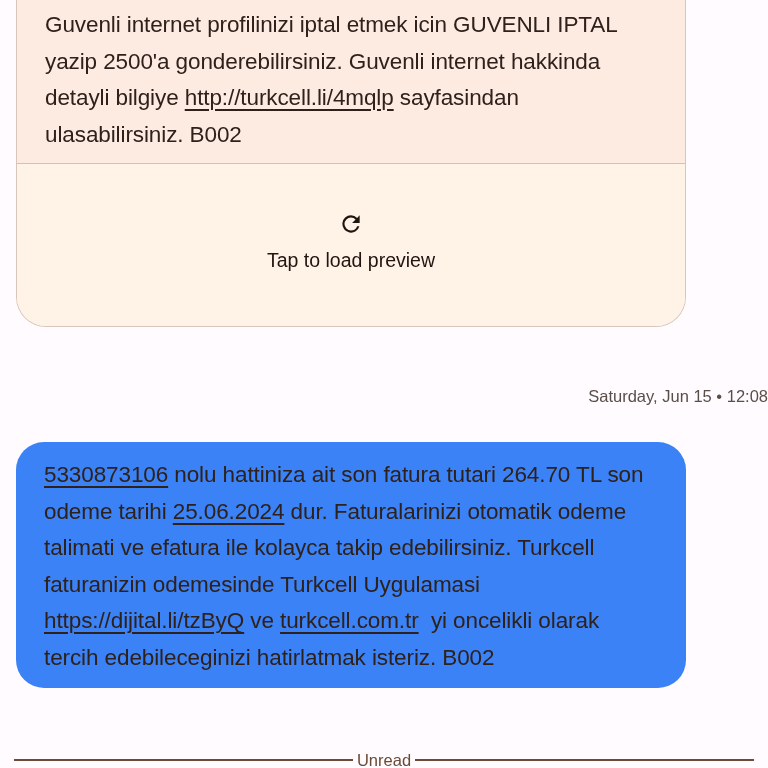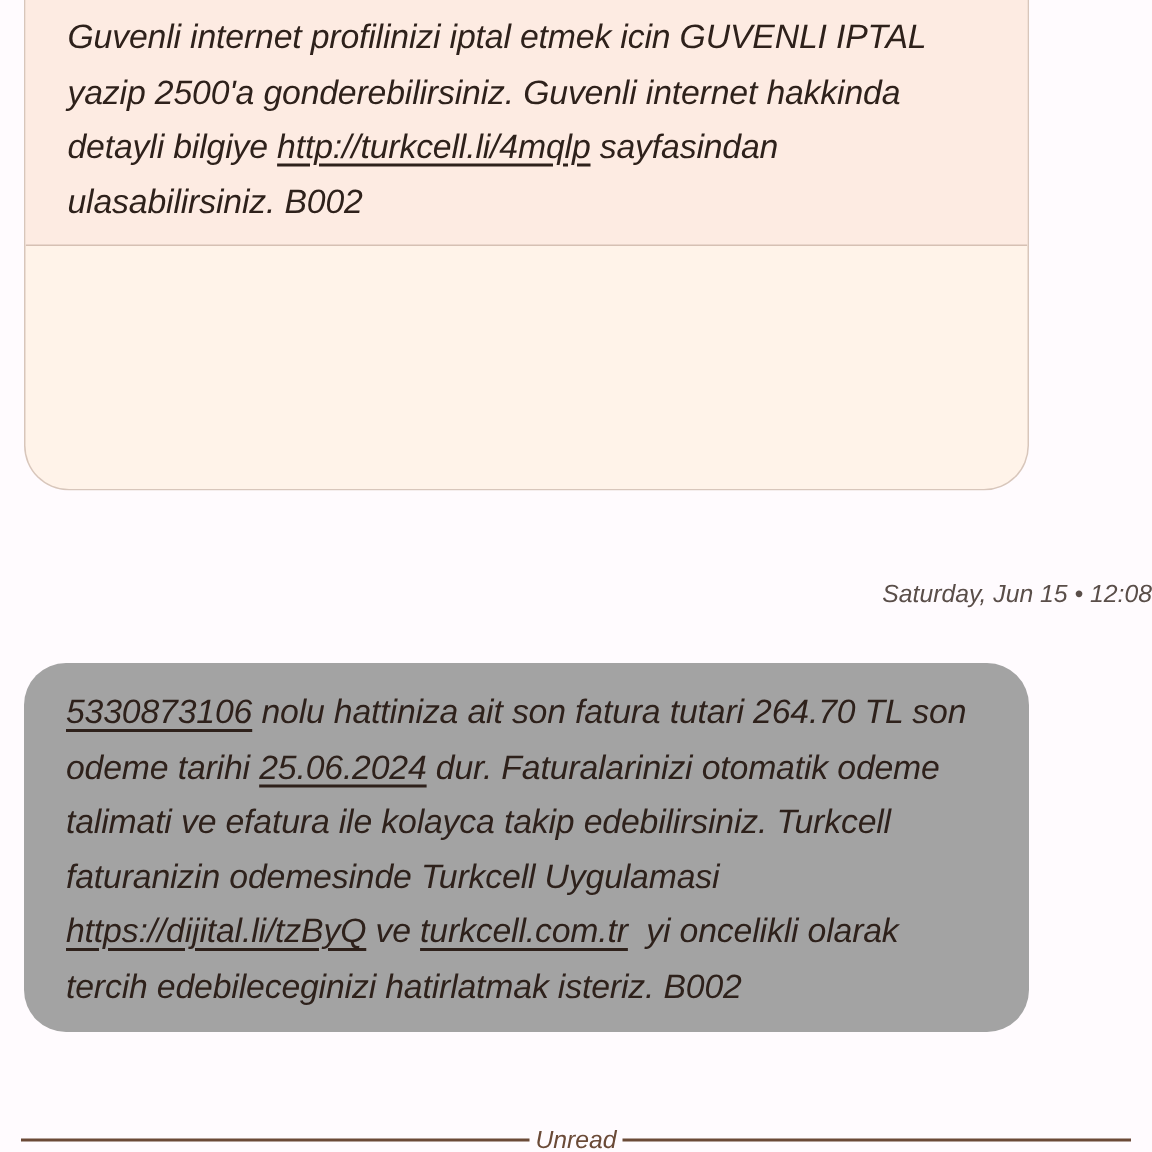--- a/index.html
+++ b/index.html
@@ -9,21 +9,20 @@
       height: 768px;
       overflow: hidden;
       background: #fffbfe;
       font-family: "Liberation Sans", "DejaVu Sans", sans-serif;
       color: #2b1d16;
     }
     .screen {
       position: relative;
       width: 700px;
       height: 768px;
-      font-style: italic;
     }
     .msg-card {
       position: absolute;
       left: 16px;
       width: 670px;
       box-sizing: border-box;
     }
     .card1 {
       top: -20px;
       height: 347px;
@@ -77,21 +76,21 @@
       top: 387px;
       left: 0;
       width: 768px;
       text-align: right;
       font-size: 16.5px;
       color: #5a4e49;
     }
     .card2 {
       top: 442px;
       height: 246px;
-      background: #a3a3a3;
+      background: #3b82f6;
       border-radius: 28px 28px 28px 28px;
       padding: 15px 28px 0 28px;
     }
     .divider {
       position: absolute;
       top: 750px;
       left: 14px;
       width: 740px;
       display: flex;
       align-items: center;
@@ -110,20 +109,26 @@
   </style>
 </head>
 <body>
 
 <div class="screen">
 
   <div class="msg-card card1">
     <div class="msg-body">
       <p class="msg-text"><span>Guvenli internet profilinizi iptal etmek icin GUVENLI IPTAL yazip 2500'a gonderebilirsiniz. Guvenli internet hakkinda detayli bilgiye </span><a>http://turkcell.li/4mqlp</a><span> sayfasindan ulasabilirsiniz. B002</span></p>
     </div>
+    <div class="preview">
+      <svg class="refresh-icon" viewBox="0 0 24 24">
+        <path d="M17.65 6.35A7.958 7.958 0 0 0 12 4a8 8 0 1 0 7.73 10h-2.08A5.99 5.99 0 0 1 12 18a6 6 0 1 1 0-12c1.66 0 3.14.69 4.22 1.78L13 11h7V4l-2.35 2.35z" fill="#1e1410"></path>
+      </svg>
+      <span class="preview-label">Tap to load preview</span>
+    </div>
   </div>
 
   <div class="timestamp">Saturday, Jun 15 • 12:08</div>
 
   <div class="msg-card card2">
     <p class="msg-text"><a>5330873106</a><span> nolu hattiniza ait son fatura tutari 264.70 TL son odeme tarihi </span><a>25.06.2024</a><span> dur. Faturalarinizi otomatik odeme talimati ve efatura ile kolayca takip edebilirsiniz. Turkcell faturanizin odemesinde Turkcell Uygulamasi </span><a>https://dijital.li/tzByQ</a><span> ve </span><a>turkcell.com.tr</a><span style="white-space: pre-wrap;">  yi oncelikli olarak tercih edebileceginizi hatirlatmak isteriz. B002</span></p>
   </div>
 
   <div class="divider">
     <div class="line"></div>

